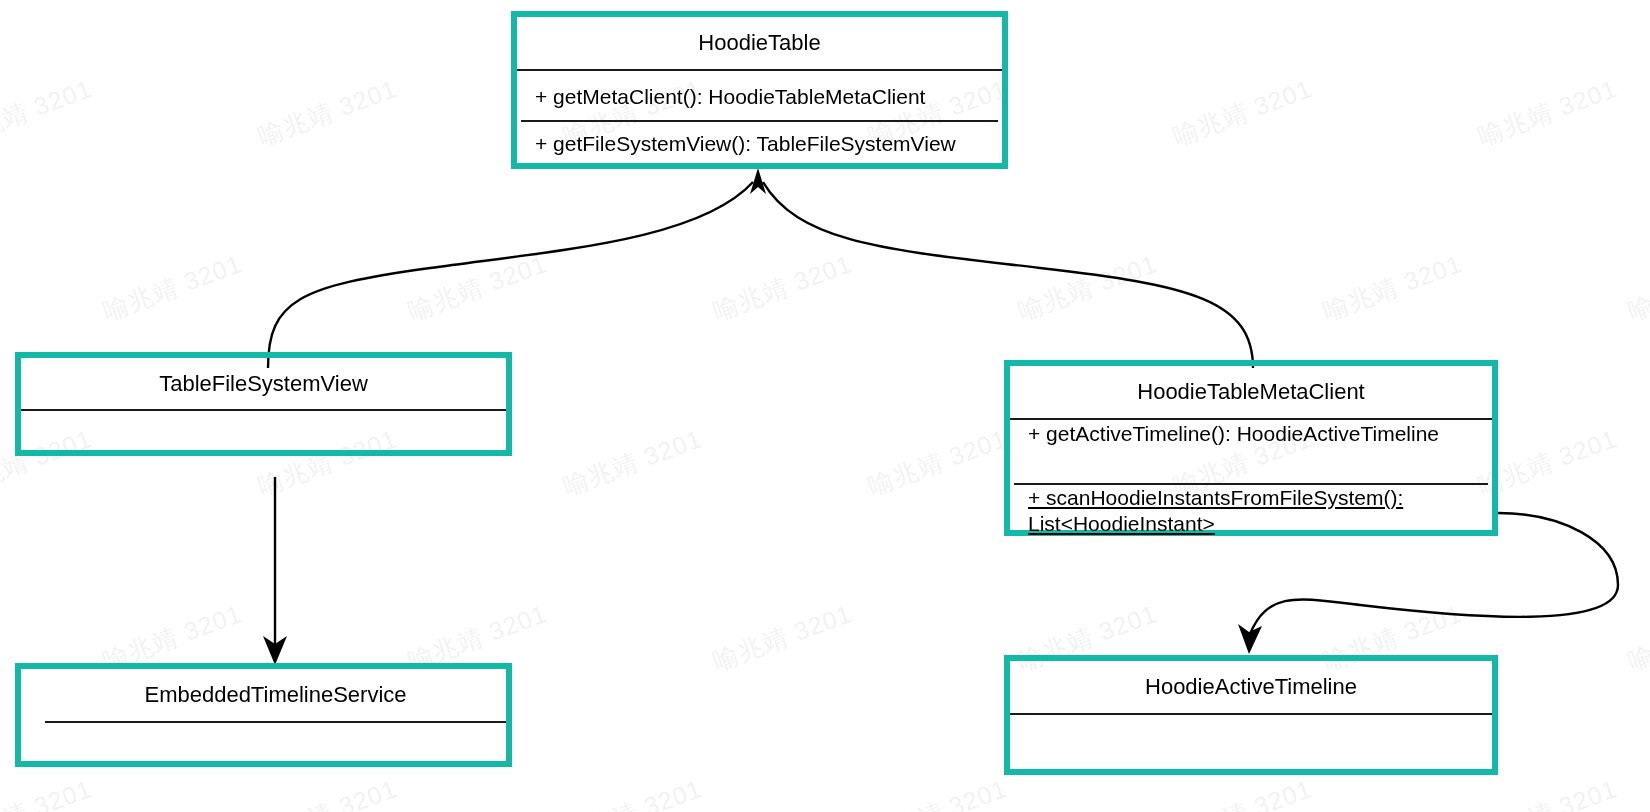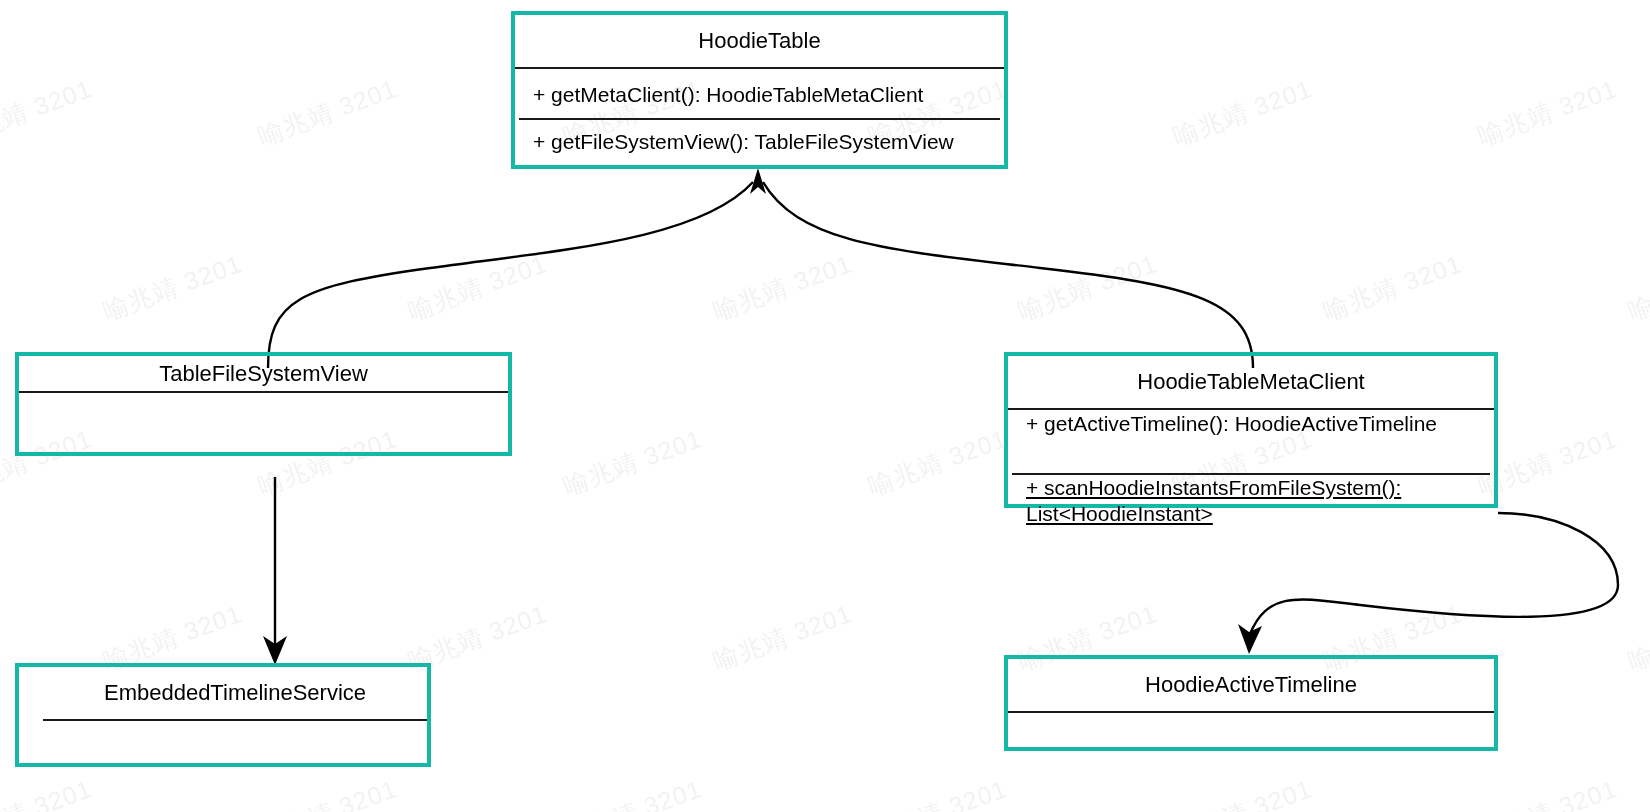--- a/index.html
+++ b/index.html
@@ -37,21 +37,21 @@
     transform: rotate(-20deg);
     transform-origin: left bottom;
     letter-spacing: 1px;
     user-select: none;
   }
 
   
   .uml-class {
     position: absolute;
     box-sizing: border-box;
-    border: 4px solid #14b8a6;
+    border: 6px solid #14b8a6;
     background: transparent;
     z-index: 3;
   }
   .uml-compartment {
     box-sizing: border-box;
     display: flex;
     align-items: center;
     color: #000000;
     font-size: 21px;
   }
@@ -152,36 +152,36 @@
 
   <div class="uml-class" style="left:511px; top:11px; width:497px; height:158px;">
     <div class="uml-compartment uml-title" style="height:52px;">HoodieTable</div>
     <div class="uml-compartment uml-members" style="height:102px;">
       <div class="uml-member" style="height:50px;">+ getMetaClient(): HoodieTableMetaClient</div>
       <div class="uml-member" style="height:50px;">+ getFileSystemView(): TableFileSystemView</div>
     </div>
   </div>
 
   <div class="uml-class" style="left:15px; top:352px; width:497px; height:104px;">
-    <div class="uml-compartment uml-title" style="height:35px;">TableFileSystemView</div>
+    <div class="uml-compartment uml-title" style="height:51px;">TableFileSystemView</div>
     <div class="uml-compartment uml-empty" style="height:48px;"></div>
   </div>
 
-  <div class="uml-class" style="left:1004px; top:352px; width:494px; height:156px;">
+  <div class="uml-class" style="left:1004px; top:360px; width:494px; height:176px;">
     <div class="uml-compartment uml-title" style="height:52px;">HoodieTableMetaClient</div>
     <div class="uml-compartment uml-members" style="height:120px;gap:36px;">
       <div class="uml-member" style="height:48px;">+ getActiveTimeline(): HoodieActiveTimeline</div>
       <div class="uml-member" style="height:68px;text-decoration:underline;">+ scanHoodieInstantsFromFileSystem():
 List&lt;HoodieInstant&gt;</div>
     </div>
   </div>
 
-  <div class="uml-class" style="left:15px; top:663px; width:416px; height:104px;padding-left:24px;">
+  <div class="uml-class" style="left:15px; top:663px; width:497px; height:104px;padding-left:24px;">
     <div class="uml-compartment uml-title" style="height:52px;">EmbeddedTimelineService</div>
     <div class="uml-compartment uml-empty" style="height:48px;"></div>
   </div>
 
-  <div class="uml-class" style="left:1004px; top:655px; width:494px; height:96px;">
+  <div class="uml-class" style="left:1004px; top:655px; width:494px; height:120px;">
     <div class="uml-compartment uml-title" style="height:52px;">HoodieActiveTimeline</div>
     <div class="uml-compartment uml-empty" style="height:48px;"></div>
   </div>
 
 </div>
 
 </body></html>

